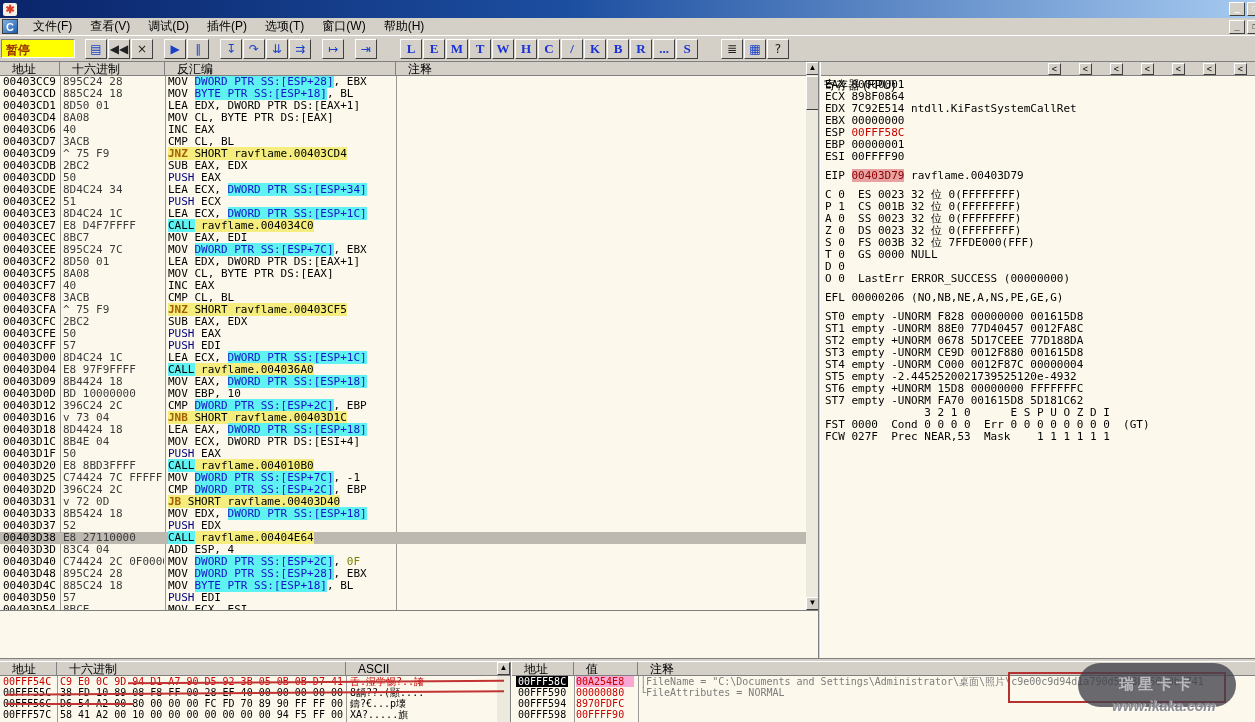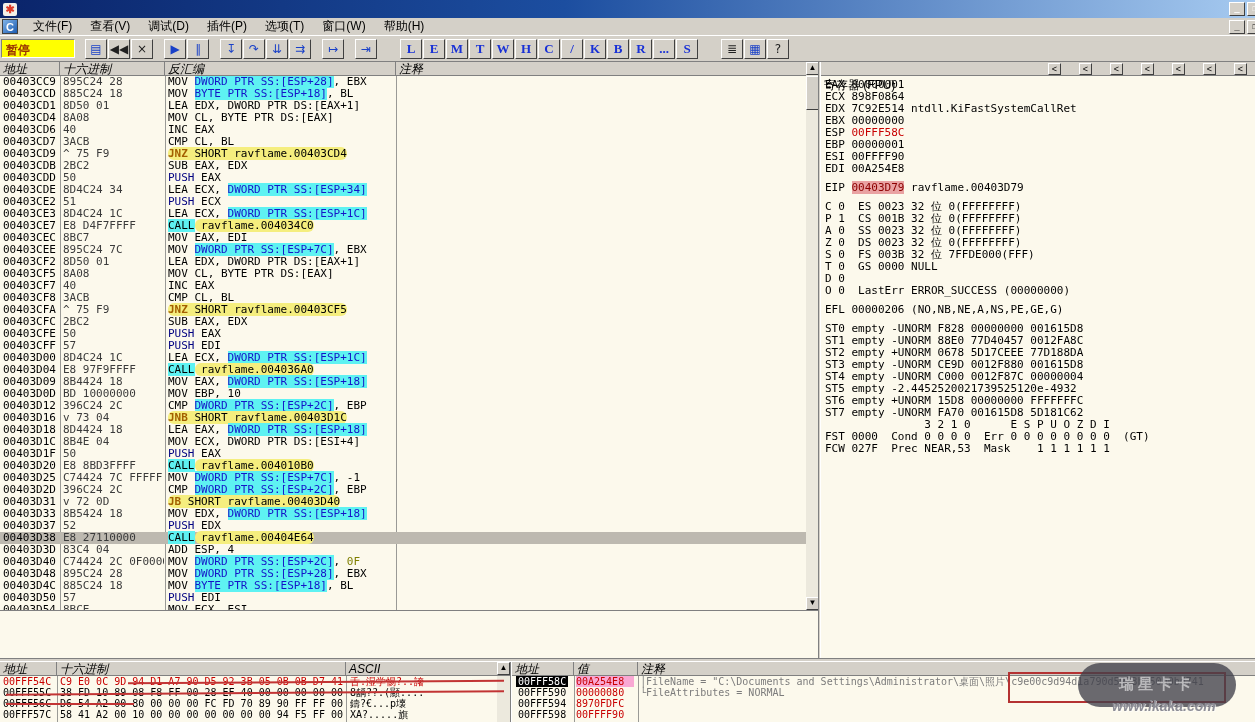--- a/index.html
+++ b/index.html
@@ -35,36 +35,36 @@
     font-family:"DejaVu Sans",sans-serif; }
   .tbtn.dark { color:#202020; }
   .tbtn.letter { font-family:"Liberation Serif",serif; font-weight:bold; font-size:13px; color:#1931d6; }
   .tb-gap { width:10px; }
   .tb-gap-lg { width:22px; }
 
   
   .pane { background:#fcf9ec; overflow:hidden; }
   .pane-header { background:#d4d0c8; border-bottom:1px solid #808080; height:14px; font-size:12px;
     position:relative; color:#000; }
-  .hcell { position:absolute; top:0; height:14px; line-height:14px; padding-left:3px; border-right:1px solid #808080;font-style:italic; }
+  .hcell { position:absolute; top:0; height:14px; line-height:14px; padding-left:12px; border-right:1px solid #808080; }
   .vline { position:absolute; top:0; bottom:0; width:1px; background:#9a9a96; }
 
   
   #disasm-pane { left:0; top:62px; width:820px; height:548px; }
   #disasm-rows { position:absolute; left:0; top:14px; width:806px; height:534px; overflow:hidden; }
   .drow { position:relative; height:12px; font-size:11px; line-height:12px; }
   .drow.sel { background:#bdb9b0; }
   .drow .c { position:absolute; top:0; font-family:"DejaVu Sans Mono",monospace; white-space:pre; }
   .drow .a { left:3px; width:57px; color:#000; }
   .drow .x { left:63px; width:101px; overflow:hidden; color:#3a3a3a; }
   .drow .s { left:168px; }
   .tk-mem  { background:#5ef2f2; color:#1414c8;margin-top:11px; }
   .tk-push { color:#000080; }
   .tk-imm  { color:#7f7f00; }
-  .hy { background:#f5ee7e;border-radius:6px; }
+  .hy { background:#f5ee7e; }
   .mj { color:#a35f00; font-weight:bold; }
   .mc { background:#5ef2f2; color:#000; }
   
   .sb { background:#ece9dd; }
   .sb-btn { background:#d4d0c8; border:1px solid; border-color:#fff #404040 #404040 #fff;
     font-size:8px; text-align:center; line-height:10px; color:#000; }
   .sb-thumb { background:#d4d0c8; border:1px solid; border-color:#fff #404040 #404040 #fff; }
 
   
   #info-pane { left:0; top:610px; width:820px; height:48px; background:#fcf9ec;
@@ -440,21 +440,20 @@
     <span class="chev" style="left:413px;">&lt;</span>
   </div>
   <div id="reg-lines">
       <div class="rline">EAX 00000001</div>
       <div class="rline">ECX 898F0864</div>
       <div class="rline">EDX 7C92E514 ntdll.KiFastSystemCallRet</div>
       <div class="rline">EBX 00000000</div>
       <div class="rline">ESP <span class="tk-red">00FFF58C</span></div>
       <div class="rline">EBP 00000001</div>
       <div class="rline">ESI 00FFFF90</div>
-      <div class="rline">EDI 00A254E8</div>
       <div class="rline gap"></div>
       <div class="rline">EIP <span class="tk-chip">00403D79</span> ravflame.00403D79</div>
       <div class="rline gap"></div>
       <div class="rline">C 0  ES 0023 32 位 0(FFFFFFFF)</div>
       <div class="rline">P 1  CS 001B 32 位 0(FFFFFFFF)</div>
       <div class="rline">A 0  SS 0023 32 位 0(FFFFFFFF)</div>
       <div class="rline">Z 0  DS 0023 32 位 0(FFFFFFFF)</div>
       <div class="rline">S 0  FS 003B 32 位 7FFDE000(FFF)</div>
       <div class="rline">T 0  GS 0000 NULL</div>
       <div class="rline">D 0</div>

